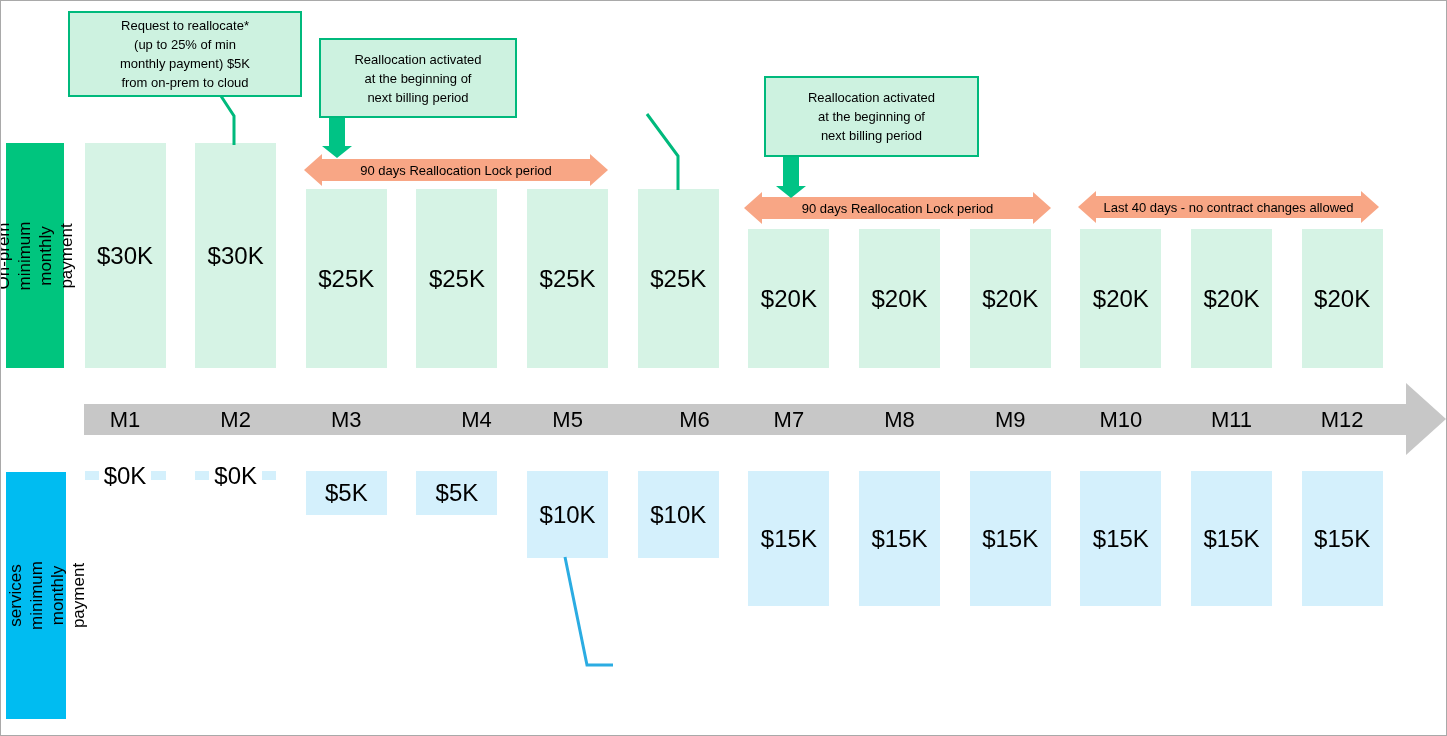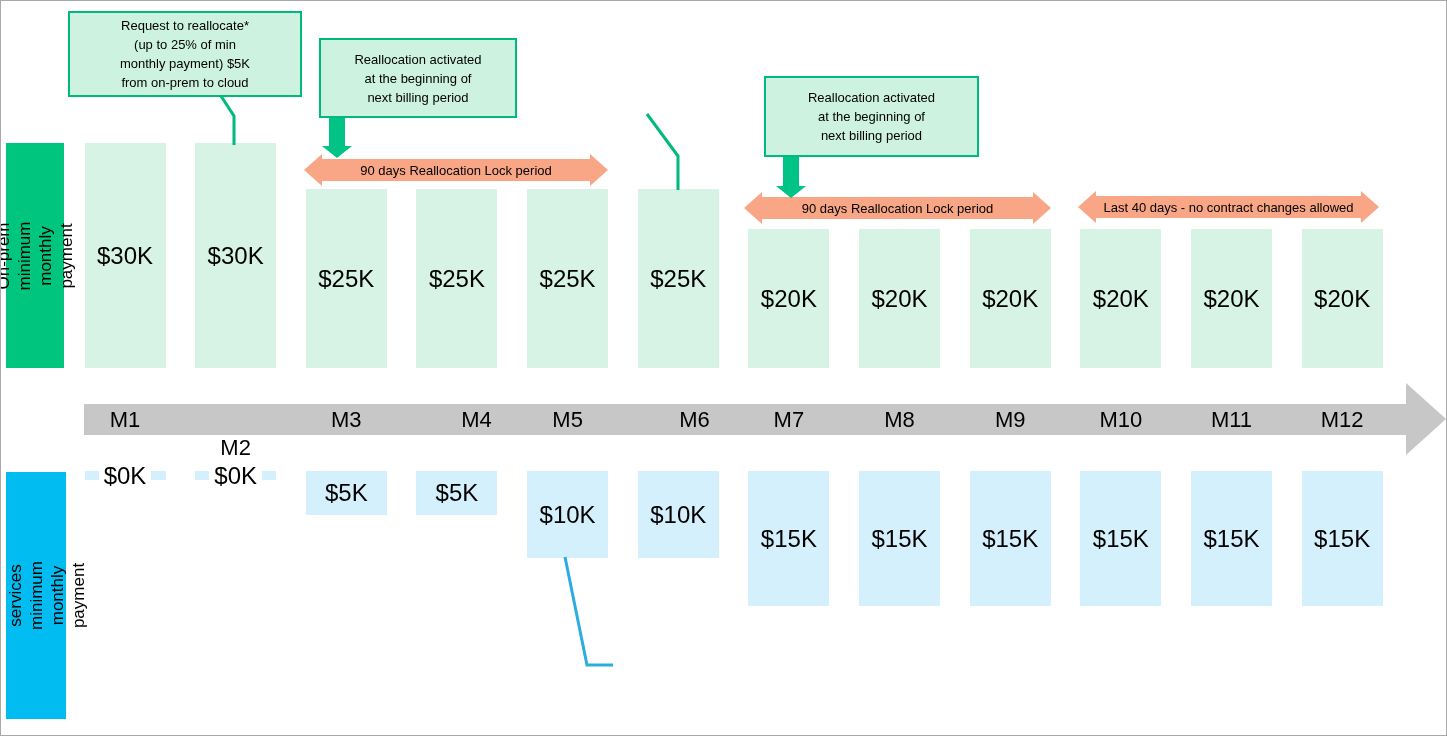--- a/index.html
+++ b/index.html
@@ -86,21 +86,21 @@
   </div>
   <div class="sidebar" id="sidebar-cloud" style="background: rgb(0, 188, 241);">
     <span class="rot">Cloud services minimum
 monthly payment</span>
   </div>
 
   <div id="timeline-band"></div>
   <div id="timeline-head"></div>
   <div id="months">
       <div class="month" style="left: 83.5px;">M1</div>
-      <div class="month" style="left: 194.15px; margin-top: 28px;">M2</div>
+      <div class="month" style="left: 194.15px;">M2</div>
       <div class="month" style="left: 304.8px;">M3</div>
       <div class="month" style="left: 435px; text-align: right;">M4</div>
       <div class="month" style="left: 526.1px;">M5</div>
       <div class="month" style="left: 653px;">M6</div>
       <div class="month" style="left: 747.4px;">M7</div>
       <div class="month" style="left: 858.05px;">M8</div>
       <div class="month" style="left: 968.7px;">M9</div>
       <div class="month" style="left: 1079.35px;">M10</div>
       <div class="month" style="left: 1190px;">M11</div>
       <div class="month" style="left: 1300.65px;">M12</div>

